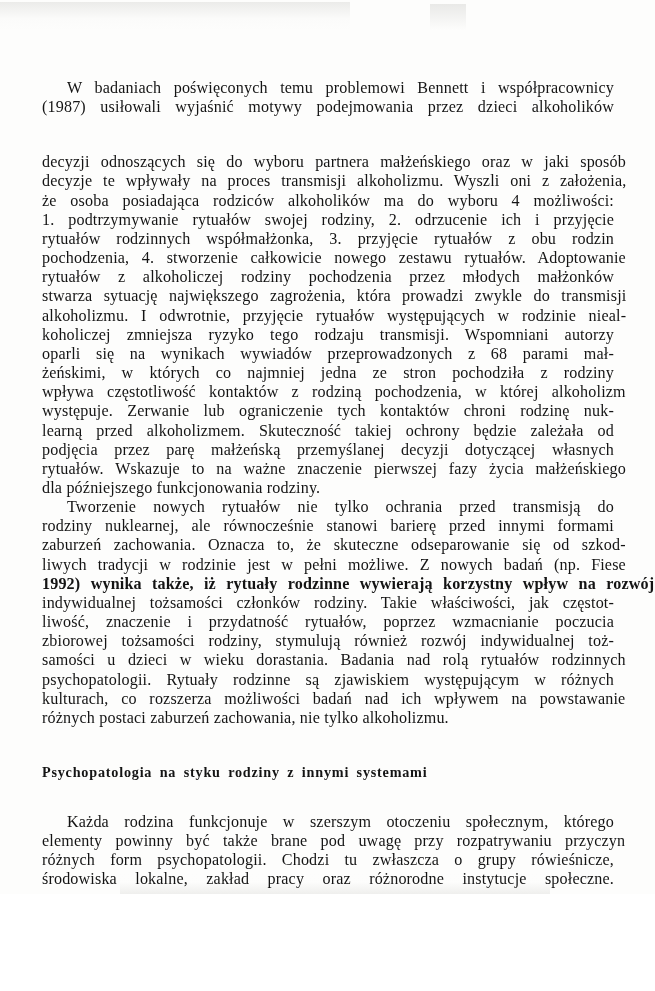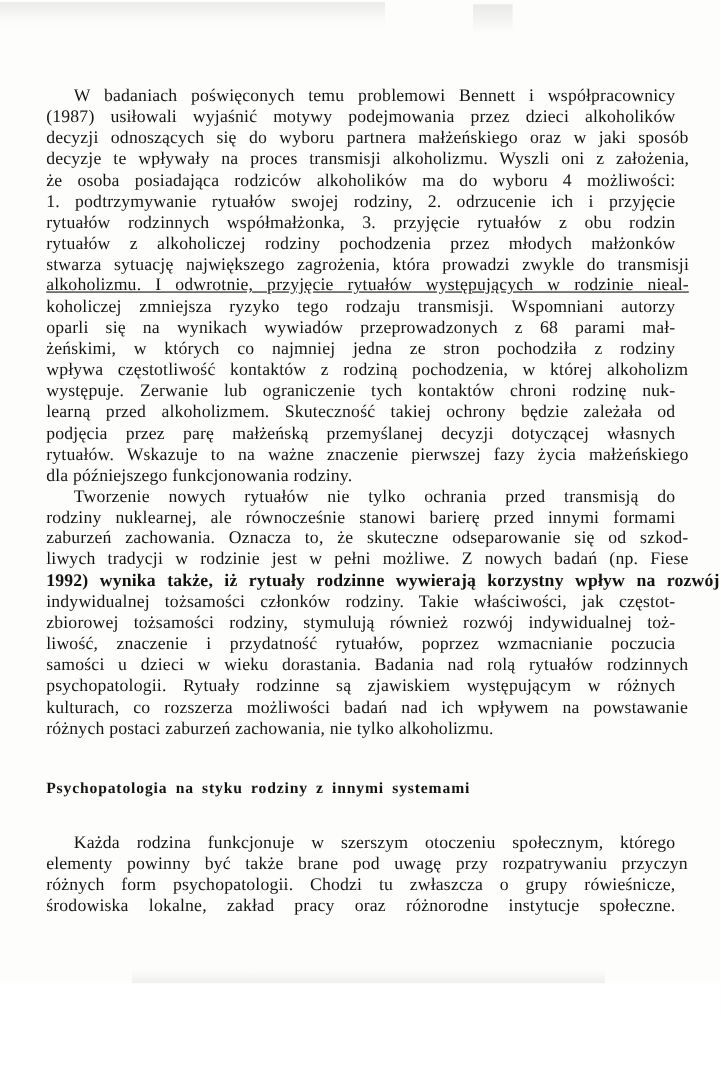--- a/index.html
+++ b/index.html
@@ -108,48 +108,49 @@
 
   <div class="scan-artifact-top"></div>
   <div class="scan-artifact-top2"></div>
   <div class="scan-artifact-bottom"></div>
 
   <div class="text-block">
 
     <p class="para">
       <span class="ln"><span class="ind"></span><span>W badaniach poświęconych temu problemowi Bennett i współpracownicy</span></span>
       <span class="ln">(1987) usiłowali wyjaśnić motywy podejmowania przez dzieci alkoholików</span>
-      <span class="ln" style="word-spacing: 6.967px;">decyzji odnoszących się do wyboru partnera małżeńskiego oraz w jaki sposób</span>
+      <span class="ln" style="word-spacing: 6.967px; margin-top: 36px;">decyzji odnoszących się do wyboru partnera małżeńskiego oraz w jaki sposób</span>
       <span class="ln" style="word-spacing: 6.558px; font-family: Liberation Serif, serif;">decyzje te wpływały na proces transmisji alkoholizmu. Wyszli oni z założenia,</span>
       <span class="ln">że osoba posiadająca rodziców alkoholików ma do wyboru 4 możliwości:</span>
       <span class="ln">1. podtrzymywanie rytuałów swojej rodziny, 2. odrzucenie ich i przyjęcie</span>
       <span class="ln">rytuałów rodzinnych współmałżonka, 3. przyjęcie rytuałów z obu rodzin</span>
+      <span class="ln" style="word-spacing: 8.315px;">pochodzenia, 4. stworzenie całkowicie nowego zestawu rytuałów. Adoptowanie</span>
       <span class="ln">rytuałów z alkoholiczej rodziny pochodzenia przez młodych małżonków</span>
       <span class="ln" style="word-spacing: 7.205px;">stwarza sytuację największego zagrożenia, która prowadzi zwykle do transmisji</span>
-      <span class="ln" style="word-spacing: 8.486px; text-decoration: underline;">alkoholizmu. I odwrotnie, przyjęcie rytuałów występujących w rodzinie nieal-</span>
+      <span class="ln" style="word-spacing: 8.486px;">alkoholizmu. I odwrotnie, przyjęcie rytuałów występujących w rodzinie nieal-</span>
       <span class="ln">koholiczej zmniejsza ryzyko tego rodzaju transmisji. Wspomniani autorzy</span>
       <span class="ln">oparli się na wynikach wywiadów przeprowadzonych z 68 parami mał-</span>
       <span class="ln">żeńskimi, w których co najmniej jedna ze stron pochodziła z rodziny</span>
       <span class="ln" style="word-spacing: 8.986px;">wpływa częstotliwość kontaktów z rodziną pochodzenia, w której alkoholizm</span>
       <span class="ln">występuje. Zerwanie lub ograniczenie tych kontaktów chroni rodzinę nuk-</span>
       <span class="ln">learną przed alkoholizmem. Skuteczność takiej ochrony będzie zależała od</span>
       <span class="ln">podjęcia przez parę małżeńską przemyślanej decyzji dotyczącej własnych</span>
       <span class="ln" style="word-spacing: 7.602px;">rytuałów. Wskazuje to na ważne znaczenie pierwszej fazy życia małżeńskiego</span>
       <span class="ln last">dla późniejszego funkcjonowania rodziny.</span>
     </p>
 
     <p class="para">
       <span class="ln"><span class="ind"></span><span>Tworzenie nowych rytuałów nie tylko ochrania przed transmisją do</span></span>
       <span class="ln">rodziny nuklearnej, ale równocześnie stanowi barierę przed innymi formami</span>
       <span class="ln" style="word-spacing: 8.297px;">zaburzeń zachowania. Oznacza to, że skuteczne odseparowanie się od szkod-</span>
       <span class="ln" style="word-spacing: 6.846px;">liwych tradycji w rodzinie jest w pełni możliwe. Z nowych badań (np. Fiese</span>
       <span class="ln" style="word-spacing: 6.117px; font-weight: bold;">1992) wynika także, iż rytuały rodzinne wywierają korzystny wpływ na rozwój</span>
       <span class="ln">indywidualnej tożsamości członków rodziny. Takie właściwości, jak częstot-</span>
+      <span class="ln">liwość, znaczenie i przydatność rytuałów, poprzez wzmacnianie poczucia</span>
       <span class="ln">zbiorowej tożsamości rodziny, stymulują również rozwój indywidualnej toż-</span>
-      <span class="ln">liwość, znaczenie i przydatność rytuałów, poprzez wzmacnianie poczucia</span>
       <span class="ln" style="word-spacing: 8.173px;">samości u dzieci w wieku dorastania. Badania nad rolą rytuałów rodzinnych</span>
       <span class="ln">psychopatologii. Rytuały rodzinne są zjawiskiem występującym w różnych</span>
       <span class="ln" style="word-spacing: 8.538px;">kulturach, co rozszerza możliwości badań nad ich wpływem na powstawanie</span>
       <span class="ln last">różnych postaci zaburzeń zachowania, nie tylko alkoholizmu.</span>
     </p>
 
     <div class="gap-before-heading"></div>
 
     <h2 class="section-heading">Psychopatologia na styku rodziny z innymi systemami</h2>
 

